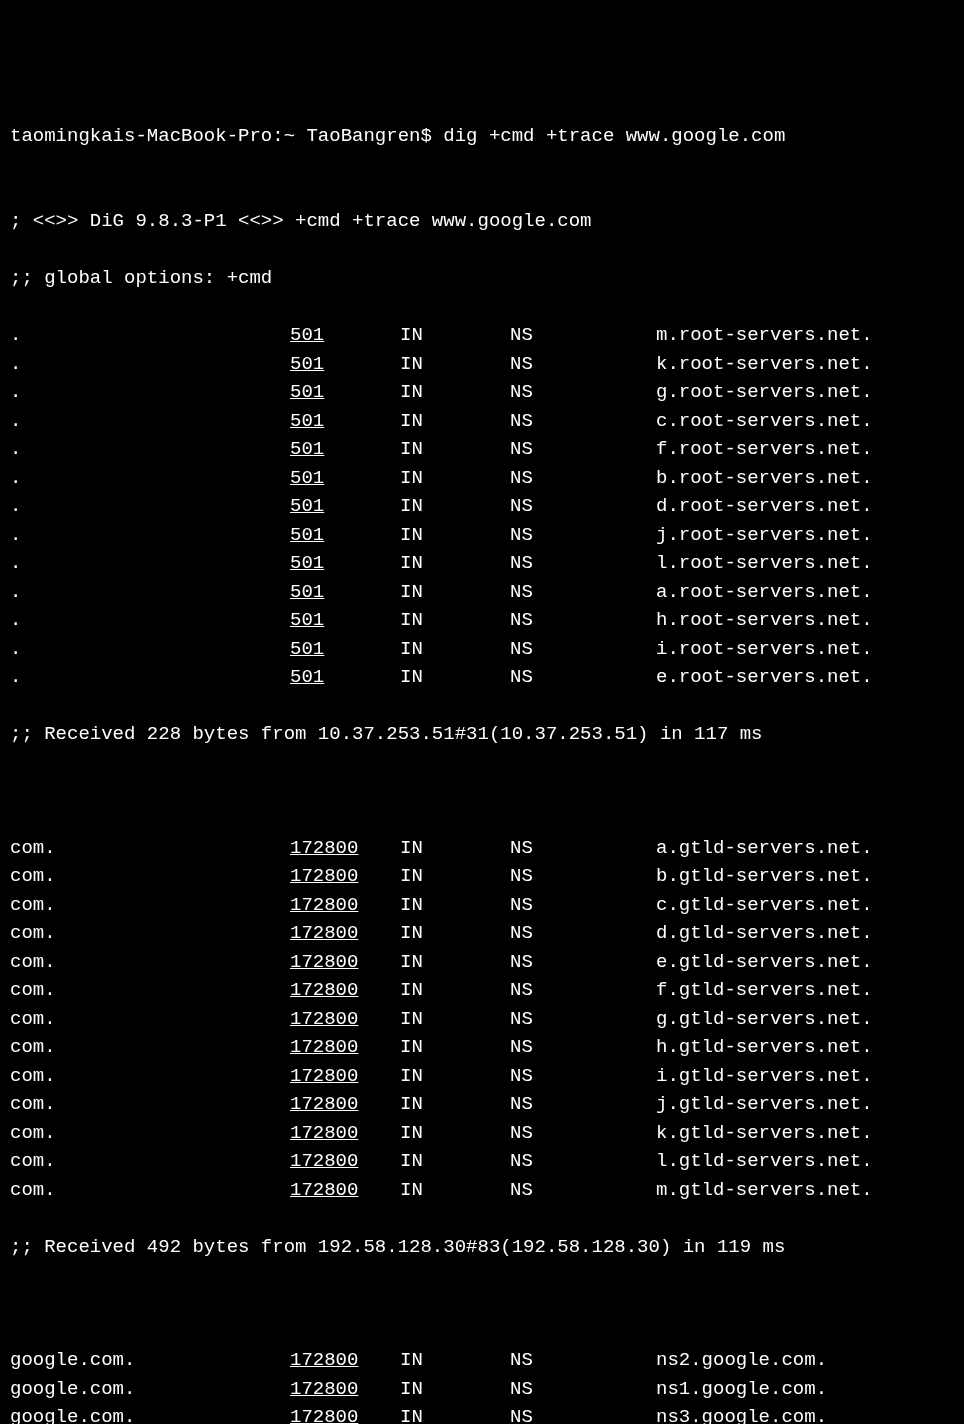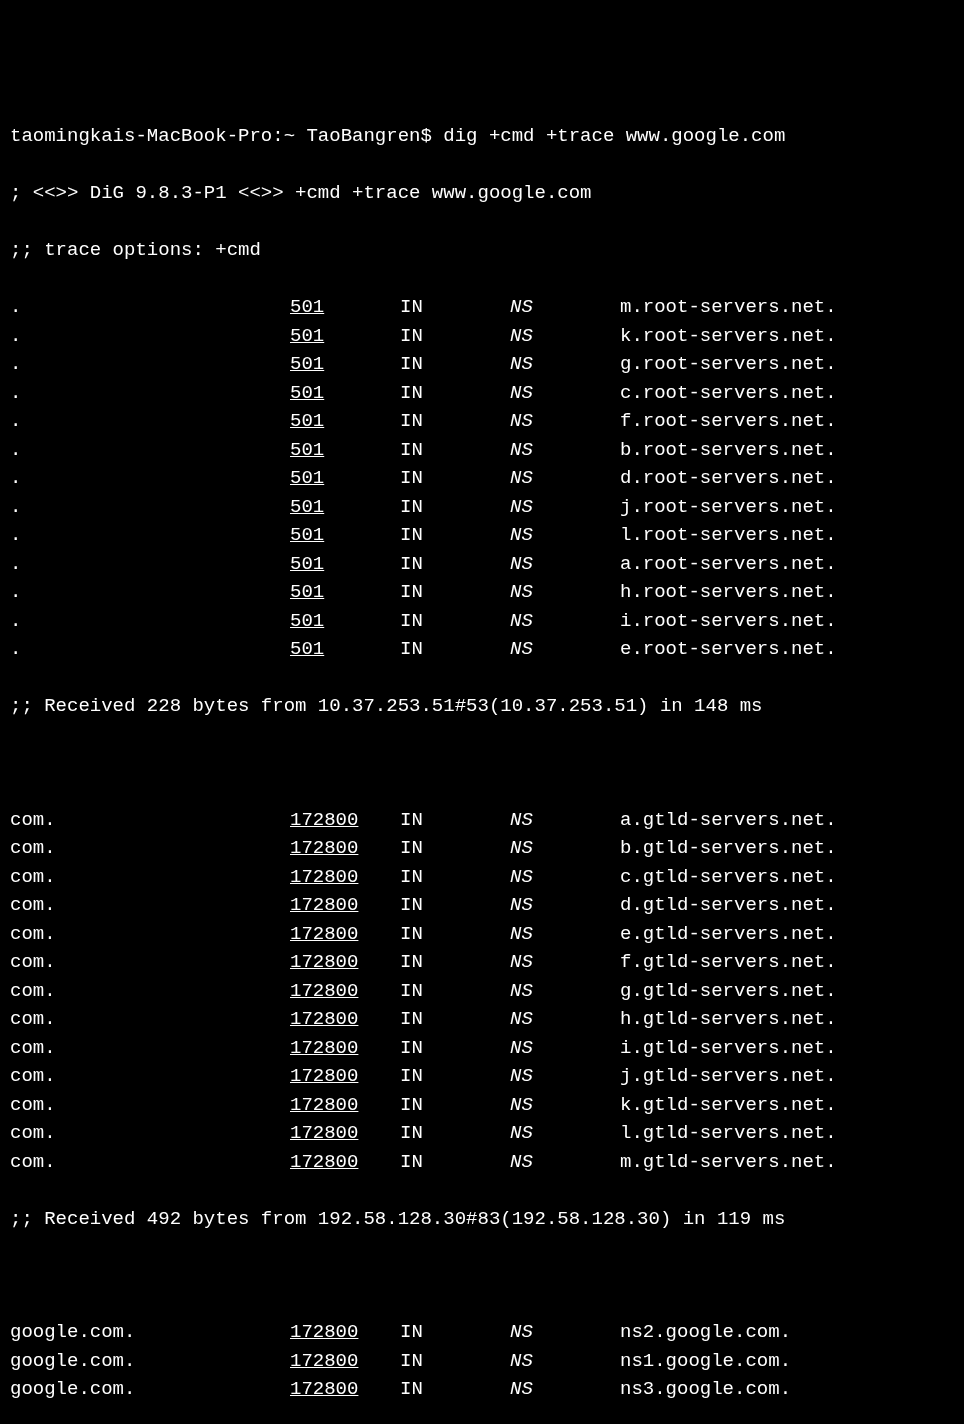--- a/index.html
+++ b/index.html
@@ -11,62 +11,63 @@
       background: #000000;
       color: #ffffff;
       font-family: Menlo, Monaco, "Courier New", monospace;
       font-size: 19px;
       line-height: 1.5;
       padding: 8px 10px;
       width: 964px;
       white-space: pre;
     }
     .prompt-line {
+      margin-bottom: 28px;
     }
     .record-row {
       display: flex;
     }
     .col-name {
       width: 280px;
       flex-shrink: 0;
     }
     .col-ttl {
       width: 110px;
       flex-shrink: 0;
       text-decoration: underline;
     }
     .col-class {
       width: 110px;
       flex-shrink: 0;
     }
     .col-type {
       width: 110px;
       flex-shrink: 0;
-      font-style: italic;
     }
     .col-data {
       flex: 1;
+      margin-left: 36px;
     }
     .section-gap {
       height: 28px;
     }
     .received-line {
       display: block;
     }
   </style>
 </head>
 <body>
 
 
 
 <div class="prompt-line">taomingkais-MacBook-Pro:~ TaoBangren$ dig +cmd +trace www.google.com</div>
 <div>; &lt;&lt;&gt;&gt; DiG 9.8.3-P1 &lt;&lt;&gt;&gt; +cmd +trace www.google.com</div>
-<div>;; trace options: +cmd</div>
+<div>;; global options: +cmd</div>
 <div id="root-section"><div class="record-row"><span class="col-name">.</span><span class="col-ttl">501</span><span class="col-class">IN</span><span class="col-type">NS</span><span class="col-data">m.root-servers.net.</span></div><div class="record-row"><span class="col-name">.</span><span class="col-ttl">501</span><span class="col-class">IN</span><span class="col-type">NS</span><span class="col-data">k.root-servers.net.</span></div><div class="record-row"><span class="col-name">.</span><span class="col-ttl">501</span><span class="col-class">IN</span><span class="col-type">NS</span><span class="col-data">g.root-servers.net.</span></div><div class="record-row"><span class="col-name">.</span><span class="col-ttl">501</span><span class="col-class">IN</span><span class="col-type">NS</span><span class="col-data">c.root-servers.net.</span></div><div class="record-row"><span class="col-name">.</span><span class="col-ttl">501</span><span class="col-class">IN</span><span class="col-type">NS</span><span class="col-data">f.root-servers.net.</span></div><div class="record-row"><span class="col-name">.</span><span class="col-ttl">501</span><span class="col-class">IN</span><span class="col-type">NS</span><span class="col-data">b.root-servers.net.</span></div><div class="record-row"><span class="col-name">.</span><span class="col-ttl">501</span><span class="col-class">IN</span><span class="col-type">NS</span><span class="col-data">d.root-servers.net.</span></div><div class="record-row"><span class="col-name">.</span><span class="col-ttl">501</span><span class="col-class">IN</span><span class="col-type">NS</span><span class="col-data">j.root-servers.net.</span></div><div class="record-row"><span class="col-name">.</span><span class="col-ttl">501</span><span class="col-class">IN</span><span class="col-type">NS</span><span class="col-data">l.root-servers.net.</span></div><div class="record-row"><span class="col-name">.</span><span class="col-ttl">501</span><span class="col-class">IN</span><span class="col-type">NS</span><span class="col-data">a.root-servers.net.</span></div><div class="record-row"><span class="col-name">.</span><span class="col-ttl">501</span><span class="col-class">IN</span><span class="col-type">NS</span><span class="col-data">h.root-servers.net.</span></div><div class="record-row"><span class="col-name">.</span><span class="col-ttl">501</span><span class="col-class">IN</span><span class="col-type">NS</span><span class="col-data">i.root-servers.net.</span></div><div class="record-row"><span class="col-name">.</span><span class="col-ttl">501</span><span class="col-class">IN</span><span class="col-type">NS</span><span class="col-data">e.root-servers.net.</span></div></div>
-<div class="received-line">;; Received 228 bytes from 10.37.253.51#53(10.37.253.51) in 148 ms</div>
+<div class="received-line">;; Received 228 bytes from 10.37.253.51#31(10.37.253.51) in 117 ms</div>
 <div class="section-gap"></div>
 <div id="com-section"><div class="record-row"><span class="col-name">com.</span><span class="col-ttl">172800</span><span class="col-class">IN</span><span class="col-type">NS</span><span class="col-data">a.gtld-servers.net.</span></div><div class="record-row"><span class="col-name">com.</span><span class="col-ttl">172800</span><span class="col-class">IN</span><span class="col-type">NS</span><span class="col-data">b.gtld-servers.net.</span></div><div class="record-row"><span class="col-name">com.</span><span class="col-ttl">172800</span><span class="col-class">IN</span><span class="col-type">NS</span><span class="col-data">c.gtld-servers.net.</span></div><div class="record-row"><span class="col-name">com.</span><span class="col-ttl">172800</span><span class="col-class">IN</span><span class="col-type">NS</span><span class="col-data">d.gtld-servers.net.</span></div><div class="record-row"><span class="col-name">com.</span><span class="col-ttl">172800</span><span class="col-class">IN</span><span class="col-type">NS</span><span class="col-data">e.gtld-servers.net.</span></div><div class="record-row"><span class="col-name">com.</span><span class="col-ttl">172800</span><span class="col-class">IN</span><span class="col-type">NS</span><span class="col-data">f.gtld-servers.net.</span></div><div class="record-row"><span class="col-name">com.</span><span class="col-ttl">172800</span><span class="col-class">IN</span><span class="col-type">NS</span><span class="col-data">g.gtld-servers.net.</span></div><div class="record-row"><span class="col-name">com.</span><span class="col-ttl">172800</span><span class="col-class">IN</span><span class="col-type">NS</span><span class="col-data">h.gtld-servers.net.</span></div><div class="record-row"><span class="col-name">com.</span><span class="col-ttl">172800</span><span class="col-class">IN</span><span class="col-type">NS</span><span class="col-data">i.gtld-servers.net.</span></div><div class="record-row"><span class="col-name">com.</span><span class="col-ttl">172800</span><span class="col-class">IN</span><span class="col-type">NS</span><span class="col-data">j.gtld-servers.net.</span></div><div class="record-row"><span class="col-name">com.</span><span class="col-ttl">172800</span><span class="col-class">IN</span><span class="col-type">NS</span><span class="col-data">k.gtld-servers.net.</span></div><div class="record-row"><span class="col-name">com.</span><span class="col-ttl">172800</span><span class="col-class">IN</span><span class="col-type">NS</span><span class="col-data">l.gtld-servers.net.</span></div><div class="record-row"><span class="col-name">com.</span><span class="col-ttl">172800</span><span class="col-class">IN</span><span class="col-type">NS</span><span class="col-data">m.gtld-servers.net.</span></div></div>
 <div class="received-line">;; Received 492 bytes from 192.58.128.30#83(192.58.128.30) in 119 ms</div>
 <div class="section-gap"></div>
 <div id="google-section"><div class="record-row"><span class="col-name">google.com.</span><span class="col-ttl">172800</span><span class="col-class">IN</span><span class="col-type">NS</span><span class="col-data">ns2.google.com.</span></div><div class="record-row"><span class="col-name">google.com.</span><span class="col-ttl">172800</span><span class="col-class">IN</span><span class="col-type">NS</span><span class="col-data">ns1.google.com.</span></div><div class="record-row"><span class="col-name">google.com.</span><span class="col-ttl">172800</span><span class="col-class">IN</span><span class="col-type">NS</span><span class="col-data">ns3.google.com.</span></div></div>
 
 
 
 
 

